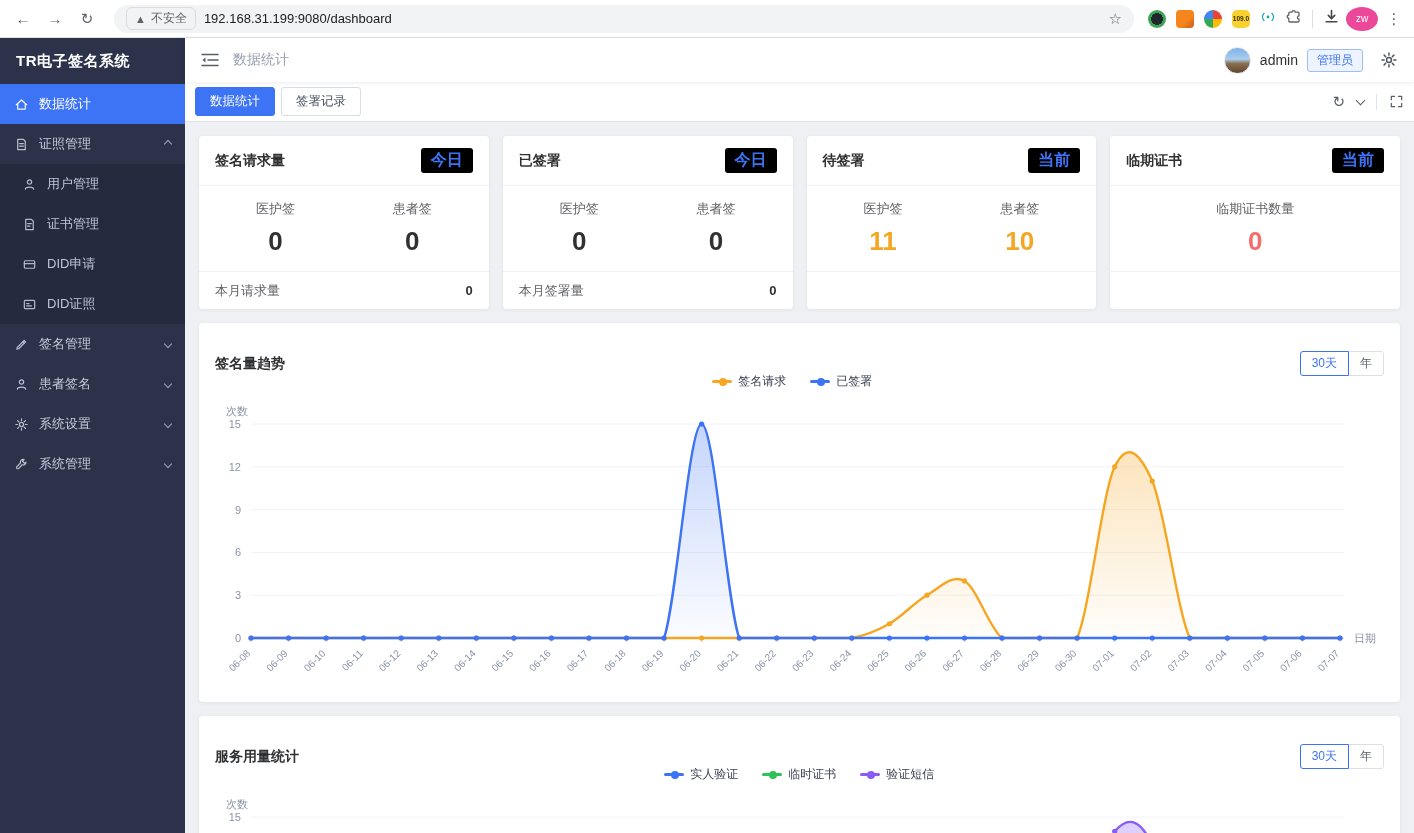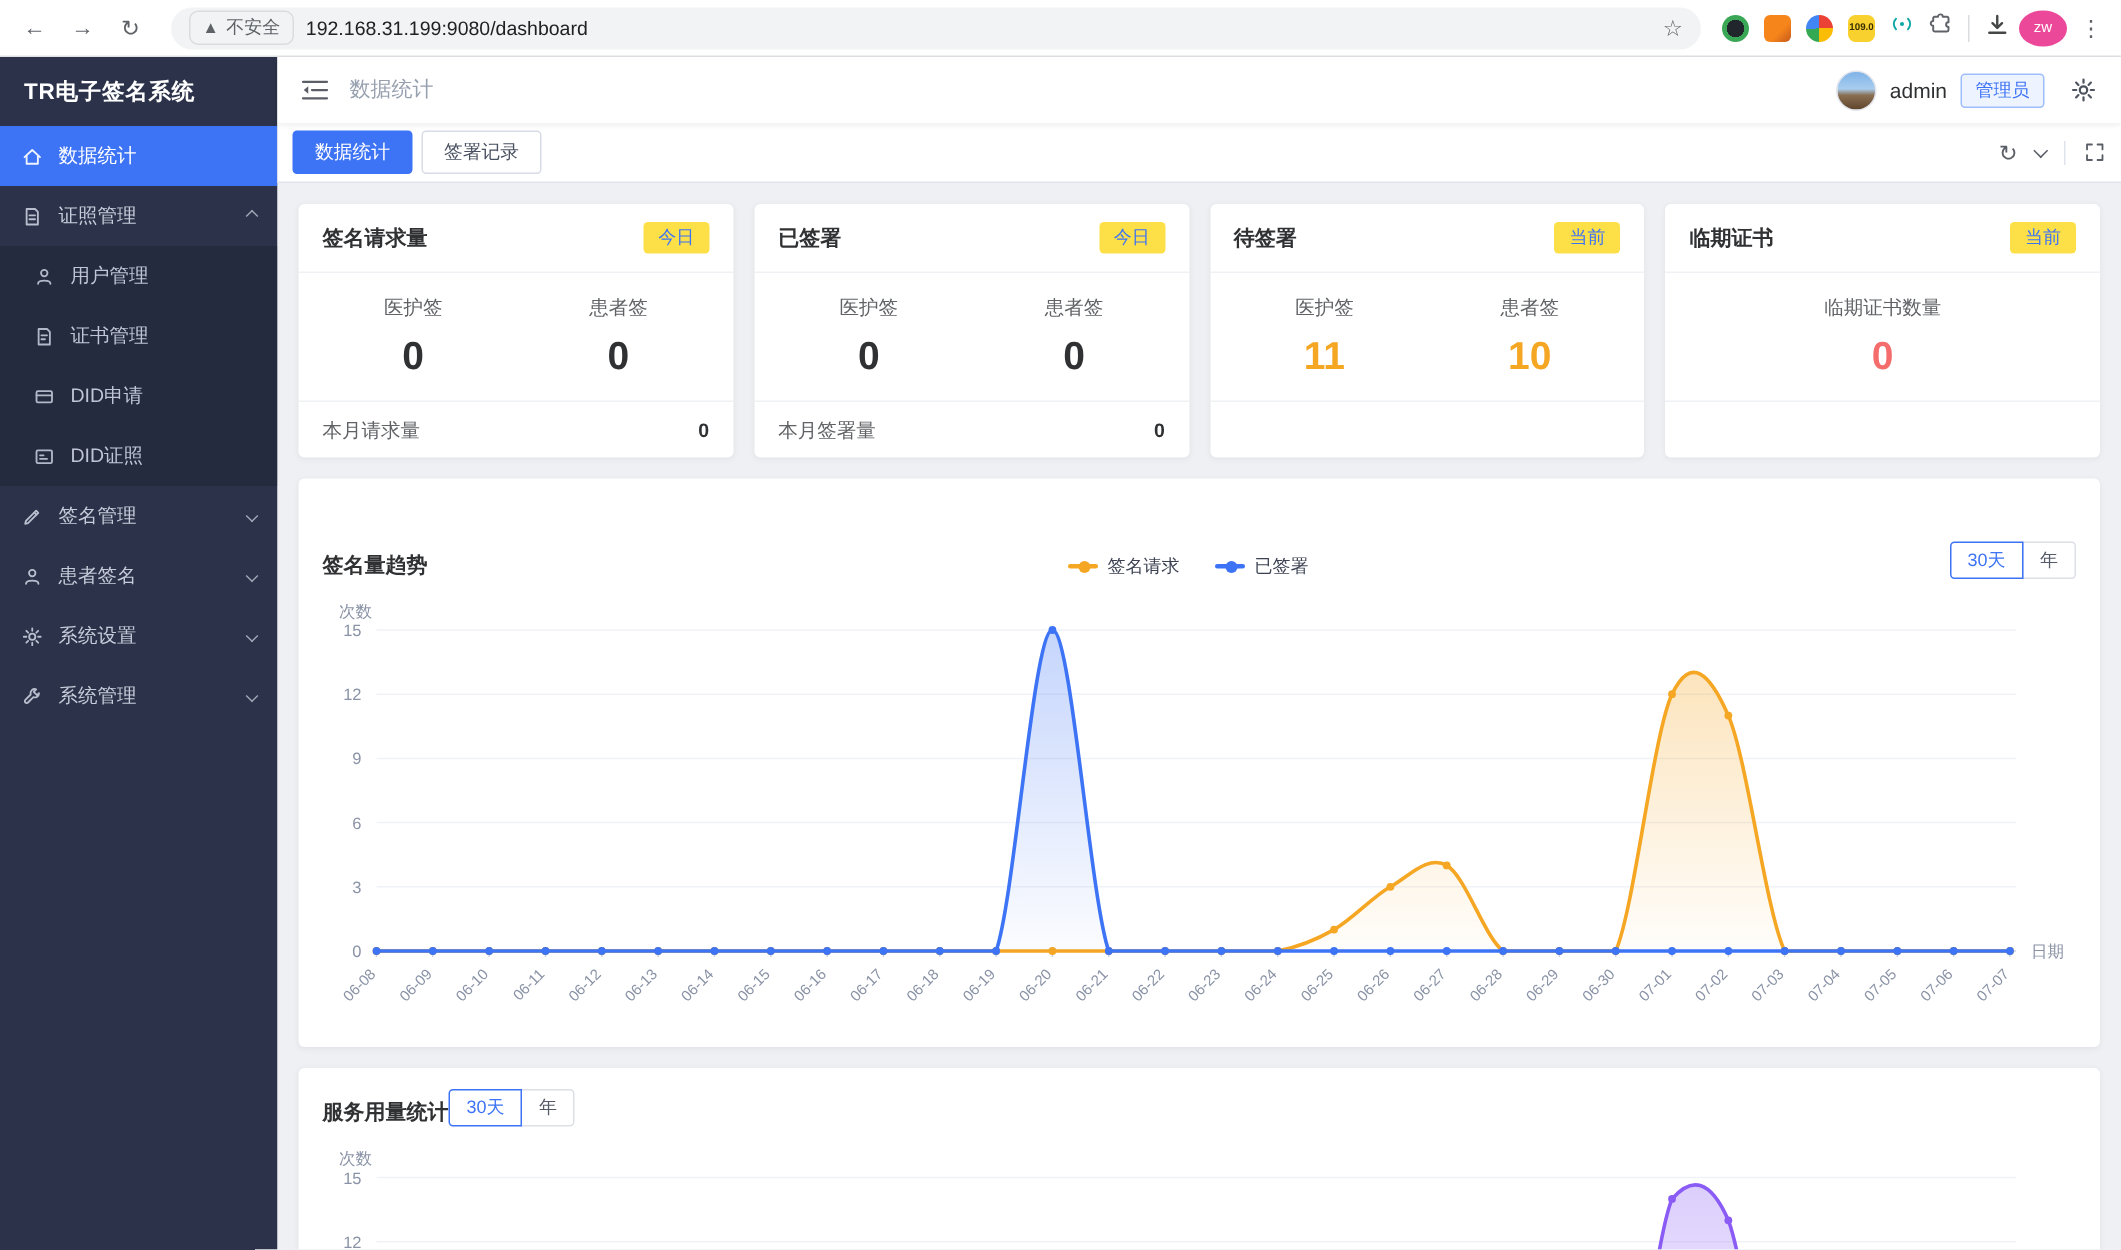--- a/index.html
+++ b/index.html
@@ -61,32 +61,32 @@
   .tt-sep { width:1px; height:16px; background:#dfe3ea; }
   .tt-expand { width:15px; height:15px; cursor:pointer; }
   .chev2 { display:inline-block; width:7px; height:7px; border-right:1.4px solid #5a5e66; border-bottom:1.4px solid #5a5e66; transform:rotate(45deg); margin-top:-3px; cursor:pointer; }
 
   
   .content { flex:1; overflow:hidden; padding:14px; }
   .stat-row { display:flex; gap:14px; margin-bottom:14px; }
   .card { flex:1; background:#fff; border-radius:4px; box-shadow:0 1px 4px rgba(0,21,41,.06); display:flex; flex-direction:column; }
   .card-head { display:flex; align-items:center; justify-content:space-between; padding:12px 16px; border-bottom:1px solid #f0f1f4; }
   .card-title { font-size:14px; font-weight:bold; color:#303133; }
-  .badge { font-size:12px; color:#3d73f5; background:#fde047; border-radius:3px; padding:2px 10px; }
+  .badge { font-size:16px; color:#3d73f5; background:#000000; border-radius:3px; padding:2px 10px;font-weight:bold; }
   .card-body { flex:1; display:flex; align-items:center; justify-content:space-around; padding:14px 8px; }
   .stat { text-align:center; }
   .stat-label { font-size:13px; color:#606266; }
   .stat-value { font-size:26px; font-weight:600; color:#303133; margin-top:8px; }
   .stat-value.orange { color:#f5a623; }
   .stat-value.red { color:#f56c6c; }
   .card-foot { border-top:1px solid #f0f1f4; min-height:38px; display:flex; align-items:center; justify-content:space-between; padding:0 16px; font-size:13px; color:#606266; }
   .card-foot b { color:#303133; }
 
   .chart-card { background:#fff; border-radius:4px; box-shadow:0 1px 4px rgba(0,21,41,.06); margin-bottom:14px; padding-bottom:4px; }
-  .chart-head { display:flex; align-items:flex-end; padding:14px 16px 8px; }
+  .chart-head { display:flex; align-items:center; padding:14px 16px 8px; }
   .chart-title { font-size:14px; font-weight:bold; color:#303133; white-space:nowrap; }
   .legend { flex:1; display:flex; justify-content:center; align-items:center; gap:24px; }
   .lg { display:flex; align-items:center; gap:6px; font-size:12px; color:#3c4252;margin-top:36px; }
   .lg-mark { position:relative; width:20px; height:3px; border-radius:2px; background:currentColor; }
   .lg-mark::after { content:""; position:absolute; left:7px; top:-2.5px; width:8px; height:8px; border-radius:50%; background:currentColor; }
   .range { display:flex; }
   .range-btn { font-size:12px; padding:3px 11px; border:1px solid #dcdfe6; background:#fff; color:#555b66; cursor:pointer; }
   .range-btn:first-child { border-radius:3px 0 0 3px; }
   .range-btn:last-child { border-radius:0 3px 3px 0; margin-left:-1px; }
   .range-btn.active { border-color:#3d73f5; color:#3d73f5; position:relative; z-index:1; }
@@ -503,20 +503,34 @@
               <circle cx="1059.896551724138" cy="240" r="2.6" fill="#3d73f5"></circle>
               <circle cx="1097.448275862069" cy="240" r="2.6" fill="#3d73f5"></circle>
               <circle cx="1135" cy="240" r="2.6" fill="#3d73f5"></circle>
             </svg>
           </div>
       </div>
 
       <div class="chart-card">
         <div class="chart-head">
           <span class="chart-title">服务用量统计</span>
+          <div class="legend">
+            <span class="lg">
+                <span class="lg-mark" style="color: rgb(61, 115, 245);"></span>
+                <span>实人验证</span>
+              </span>
+            <span class="lg">
+                <span class="lg-mark" style="color: rgb(47, 194, 91);"></span>
+                <span>临时证书</span>
+              </span>
+            <span class="lg">
+                <span class="lg-mark" style="color: rgb(138, 92, 245);"></span>
+                <span>验证短信</span>
+              </span>
+          </div>
           <div class="range">
             <span class="range-btn active">30天</span>
             <span class="range-btn">年</span>
           </div>
         </div>
         <div class="chart-box">
             <svg viewBox="0 0 1201 300" width="1201" height="300">
               <defs>
                 <linearGradient id="grad-1-0" x1="0" y1="0" x2="0" y2="1">
                   <stop offset="0%" stop-color="#3d73f5" stop-opacity="0.3"></stop>

